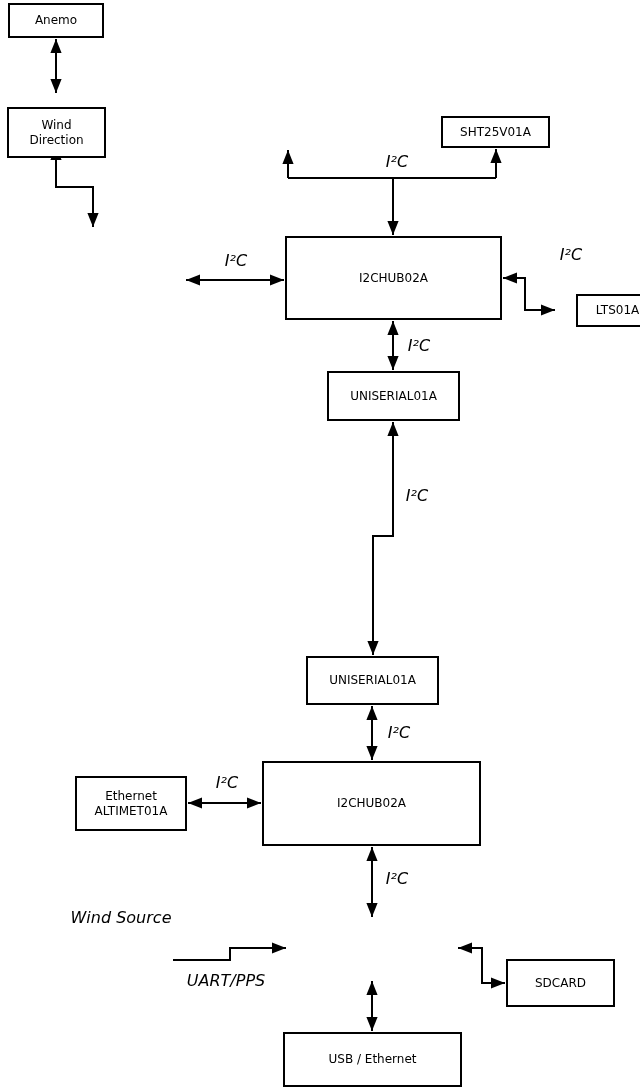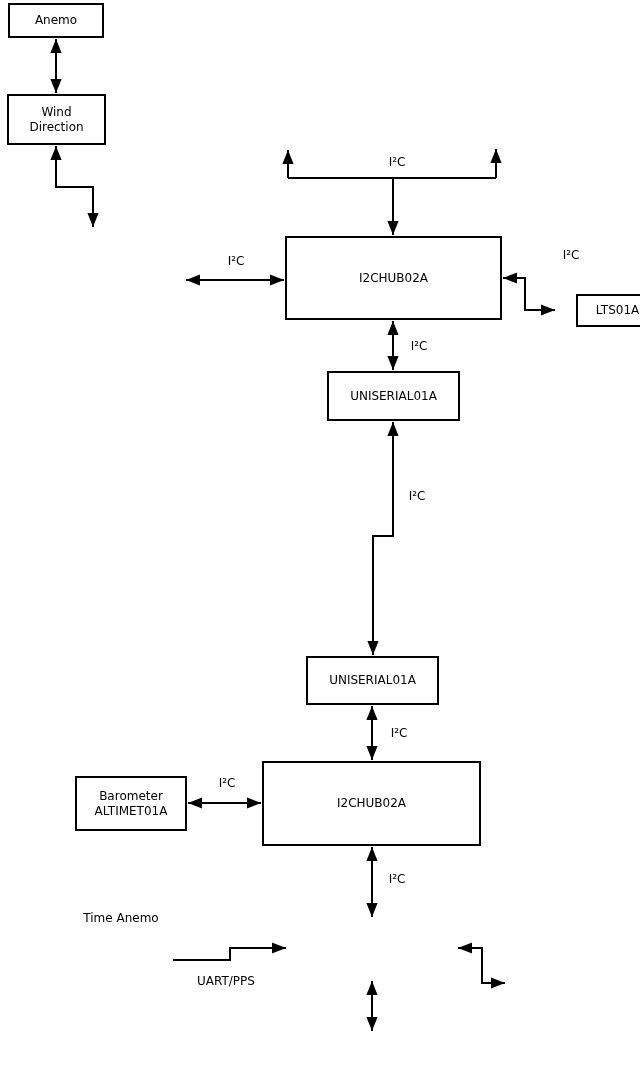--- a/index.html
+++ b/index.html
@@ -28,25 +28,26 @@
     justify-content: center;
     text-align: center;
     font-size: 12px;
     line-height: 15px;
     white-space: pre-line;
     z-index: 2;
   }
   .elabel {
     position: absolute;
     transform: translate(-50%, -50%);
-    font-size: 12px;
+    font-size: 16px;
     line-height: 14px;
     white-space: nowrap;
     background: transparent;
     z-index: 3;
+    font-style: italic;
   }
 </style>
 </head>
 <body>
 
 <div id="stage">
 
   <svg id="wires" viewBox="0 0 640 1089" xmlns="http://www.w3.org/2000/svg">
     <defs>
       <marker id="arrow" viewBox="0 0 10 8" refX="10" refY="4" markerWidth="7" markerHeight="5.6" orient="auto-start-reverse" markerUnits="strokeWidth">
@@ -67,34 +68,37 @@
       <polyline points="372,706 372,760" marker-start="url(#arrow)" marker-end="url(#arrow)"></polyline>
       <polyline points="188,803 261,803" marker-start="url(#arrow)" marker-end="url(#arrow)"></polyline>
       <polyline points="372,847 372,917" marker-start="url(#arrow)" marker-end="url(#arrow)"></polyline>
       <polyline points="173,960 230,960 230,948 286,948" marker-end="url(#arrow)"></polyline>
       <polyline points="458,948 482,948 482,983 505,983" marker-start="url(#arrow)" marker-end="url(#arrow)"></polyline>
       <polyline points="372,981 372,1031" marker-start="url(#arrow)" marker-end="url(#arrow)"></polyline>
     </g>
   </svg>
 
   <div class="node" style="left:8px;   top:3px;   width:96px;  height:35px">Anemo</div>
-  <div class="node" style="left:7px;   top:94px;  width:99px;  height:51px">Wind
+  <div class="node" style="left:7px;   top:107px;  width:99px;  height:51px">Wind
 Direction</div>
+  <div class="node" style="left:441px; top:116px; width:109px; height:32px">SHT25V01A</div>
   <div class="node" style="left:285px; top:236px; width:217px; height:84px">I2CHUB02A</div>
   <div class="node" style="left:576px; top:294px; width:83px;  height:33px">LTS01A</div>
   <div class="node" style="left:327px; top:371px; width:133px; height:50px">UNISERIAL01A</div>
   <div class="node" style="left:306px; top:656px; width:133px; height:49px">UNISERIAL01A</div>
   <div class="node" style="left:262px; top:761px; width:219px; height:85px">I2CHUB02A</div>
-  <div class="node" style="left:75px;  top:776px; width:112px; height:55px">Barometer
+  <div class="node" style="left:75px;  top:776px; width:112px; height:55px">Ethernet
 ALTIMET01A</div>
+  <div class="node" style="left:506px; top:959px; width:109px; height:48px">SDCARD</div>
+  <div class="node" style="left:283px; top:1032px;width:179px; height:55px">USB / Ethernet</div>
 
   <div class="elabel" style="left:397px; top:162px">I²C</div>
   <div class="elabel" style="left:236px; top:261px">I²C</div>
   <div class="elabel" style="left:571px; top:255px">I²C</div>
   <div class="elabel" style="left:419px; top:346px">I²C</div>
   <div class="elabel" style="left:417px; top:496px">I²C</div>
   <div class="elabel" style="left:399px; top:733px">I²C</div>
   <div class="elabel" style="left:227px; top:783px">I²C</div>
   <div class="elabel" style="left:397px; top:879px">I²C</div>
   <div class="elabel" style="left:226px; top:981px">UART/PPS</div>
-  <div class="elabel" style="left:121px; top:918px">Time Anemo</div>
+  <div class="elabel" style="left:121px; top:918px">Wind Source</div>
 
 </div>
 
 </body></html>

